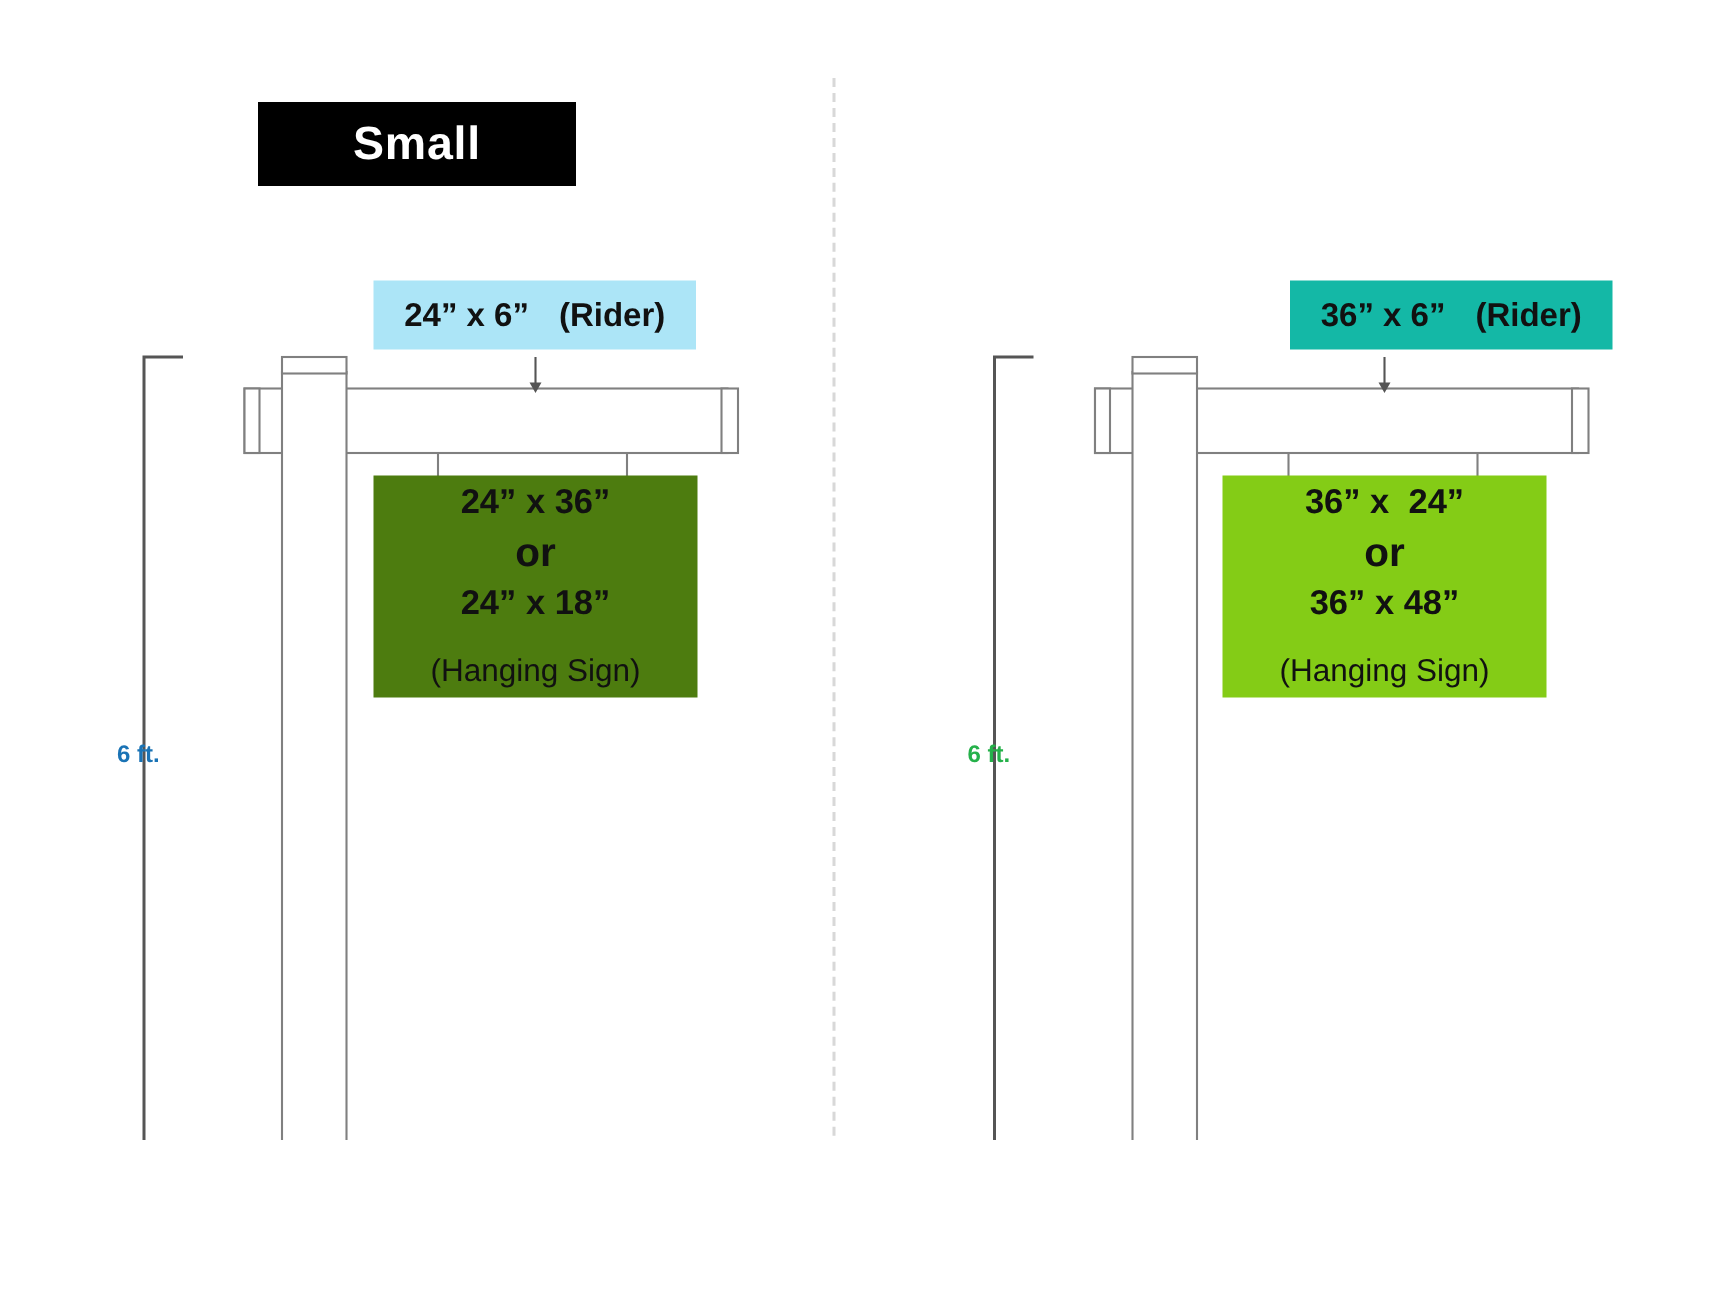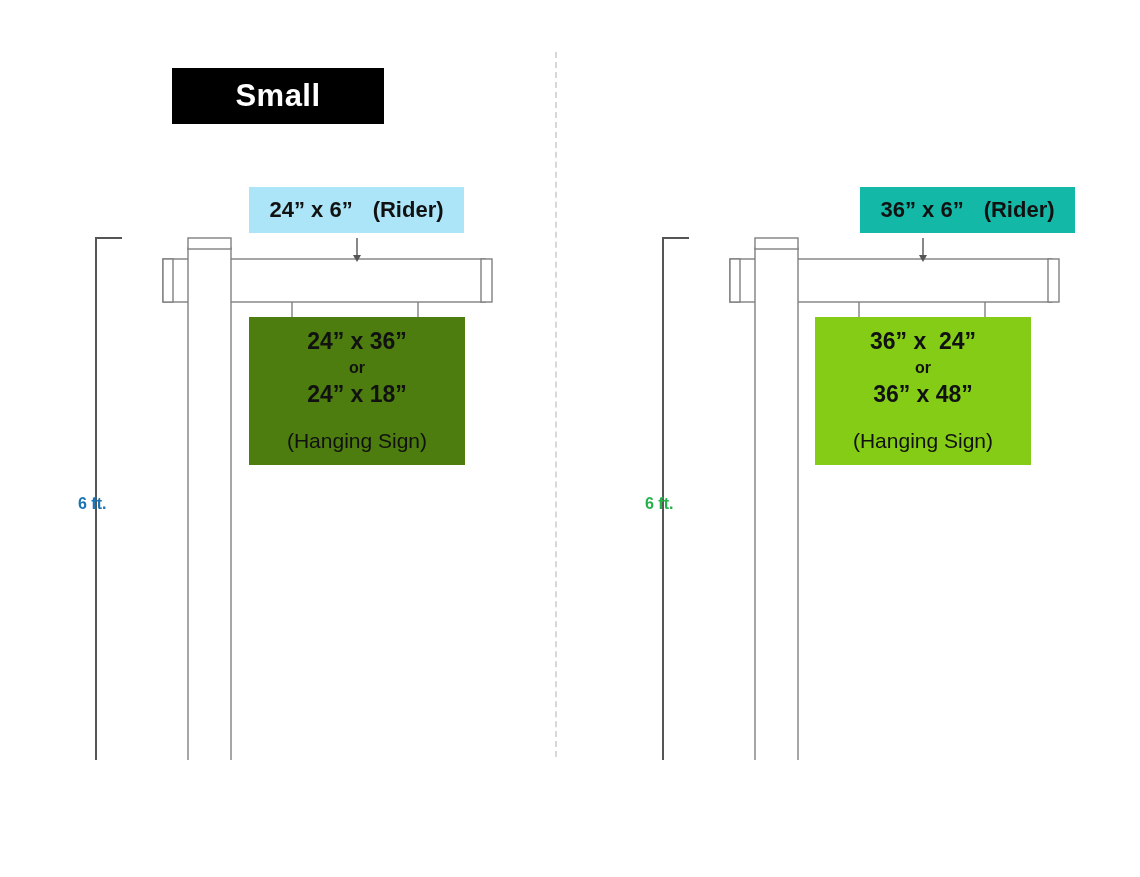--- a/index.html
+++ b/index.html
@@ -82,21 +82,21 @@
     color: #111111;
     box-sizing: border-box;
   }
   .sign-box .l1, .sign-box .l3 {
     font-size: 23px;
     font-weight: bold;
     line-height: 1.35;
     white-space: pre;
   }
   .sign-box .l2 {
-    font-size: 16px;
+    font-size: 27px;
     font-weight: bold;
     line-height: 1.35;
   }
   .sign-box .l4 {
     font-size: 21px;
     font-weight: normal;
     line-height: 1.45;
     margin-top: 16px;
   }
   #sign-small { left: 249px; top: 317px; background: #4d7c0f; }

